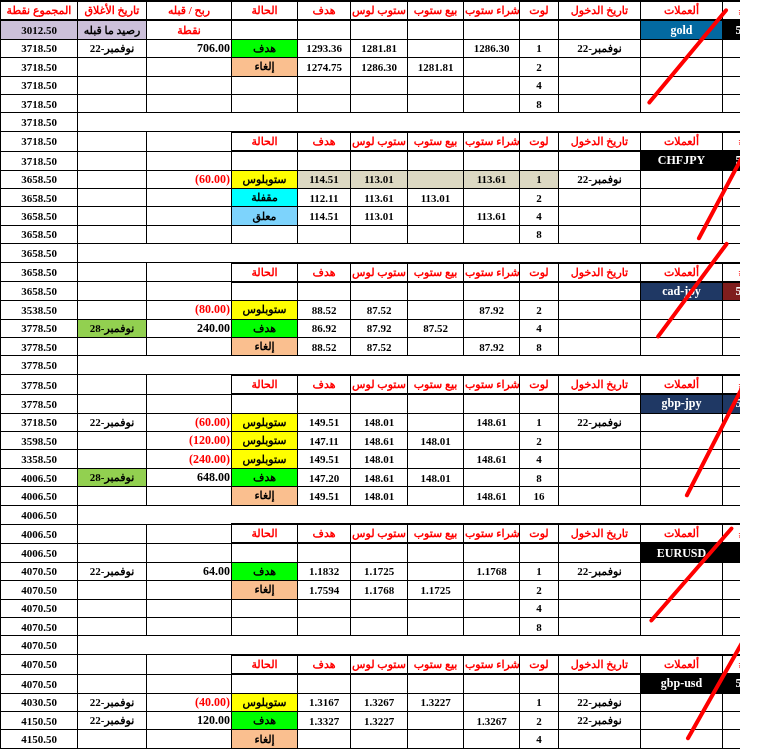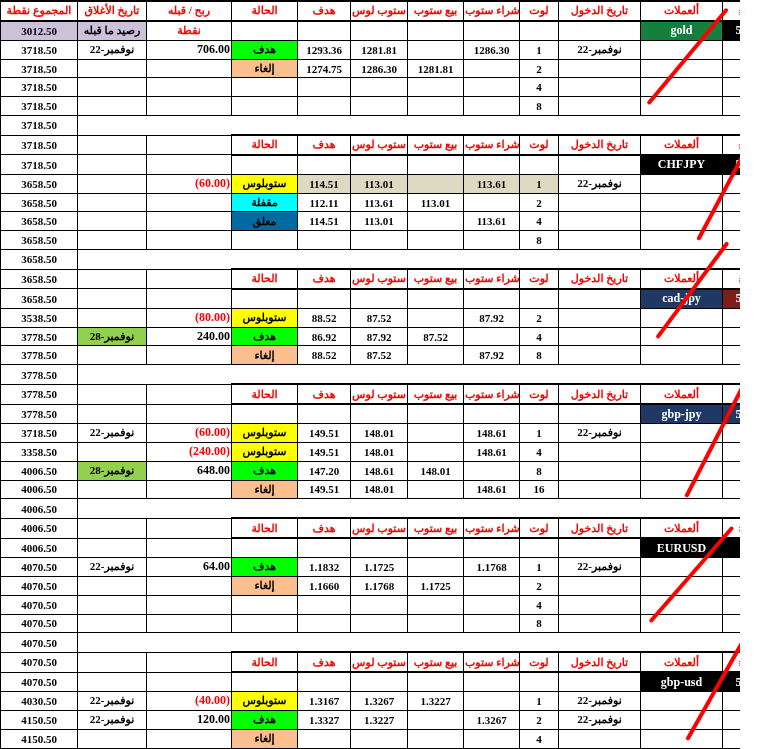--- a/index.html
+++ b/index.html
@@ -57,21 +57,21 @@
           <td style="background: rgb(204, 192, 218); margin-left: 39px;">3012.50</td>
           <td style="background: rgb(204, 192, 218);">رصيد ما قبله</td>
           <td class="hdr">نقطة</td>
           <td></td>
           <td></td>
           <td></td>
           <td></td>
           <td></td>
           <td></td>
           <td></td>
-          <td class="cur" style="background: #15803d; color: rgb(255, 255, 255);">gold</td>
+          <td class="cur" style="background: #0369a1; color: rgb(255, 255, 255);">gold</td>
           <td class="cur" style="background: rgb(0, 0, 0); color: rgb(255, 255, 255);">52</td>
           <td class="nb"></td>
         </tr>
         <tr>
           <td>3718.50</td>
           <td class="date">نوفمبر-22</td>
           <td class="pl">706.00</td>
           <td style="background: rgb(0, 255, 0);">هدف</td>
           <td>1293.36</td>
           <td>1281.81</td>
@@ -200,21 +200,21 @@
           <td>2</td>
           <td class="date"></td>
           <td></td>
           <td></td>
           <td class="nb"></td>
         </tr>
         <tr>
           <td>3658.50</td>
           <td class="date"></td>
           <td class="pl"></td>
-          <td style="background: #0369a1; margin-top: 18px;">معلق</td>
+          <td style="background: #7dd3fc; margin-top: 18px;">معلق</td>
           <td>114.51</td>
           <td>113.01</td>
           <td></td>
           <td>113.61</td>
           <td>4</td>
           <td class="date"></td>
           <td></td>
           <td></td>
           <td class="nb"></td>
         </tr>
@@ -377,20 +377,35 @@
           <td>148.01</td>
           <td></td>
           <td>148.61</td>
           <td>1</td>
           <td class="date">نوفمبر-22</td>
           <td></td>
           <td></td>
           <td class="nb"></td>
         </tr>
         <tr>
+          <td>3598.50</td>
+          <td class="date"></td>
+          <td class="pl neg">(120.00)</td>
+          <td style="background: rgb(255, 255, 0);">ستوبلوس</td>
+          <td>147.11</td>
+          <td>148.61</td>
+          <td>148.01</td>
+          <td></td>
+          <td>2</td>
+          <td class="date"></td>
+          <td></td>
+          <td></td>
+          <td class="nb"></td>
+        </tr>
+        <tr>
           <td>3358.50</td>
           <td class="date"></td>
           <td class="pl neg">(240.00)</td>
           <td style="background: rgb(255, 255, 0);">ستوبلوس</td>
           <td>149.51</td>
           <td>148.01</td>
           <td></td>
           <td>148.61</td>
           <td>4</td>
           <td class="date"></td>
@@ -486,21 +501,21 @@
           <td class="date">نوفمبر-22</td>
           <td></td>
           <td></td>
           <td class="nb"></td>
         </tr>
         <tr>
           <td>4070.50</td>
           <td class="date"></td>
           <td class="pl"></td>
           <td style="background: rgb(250, 191, 143);">إلغاء</td>
-          <td>1.1660</td>
+          <td>1.7594</td>
           <td>1.1768</td>
           <td>1.1725</td>
           <td></td>
           <td>2</td>
           <td class="date"></td>
           <td></td>
           <td></td>
           <td class="nb"></td>
         </tr>
         <tr>

